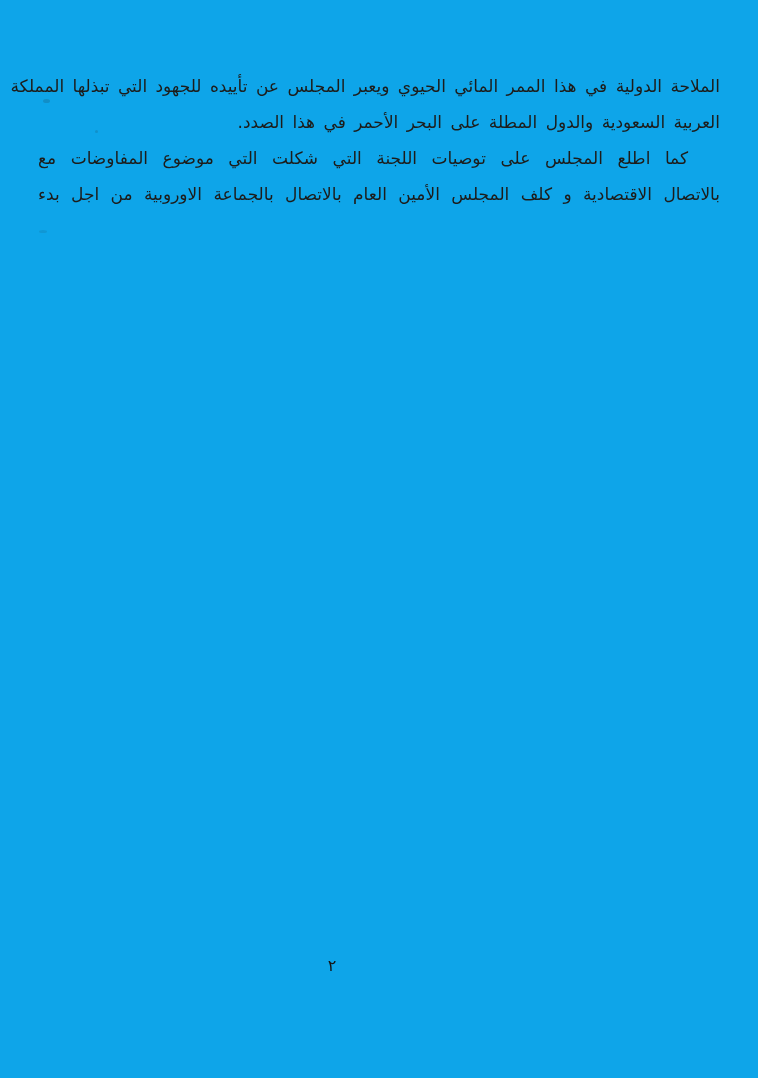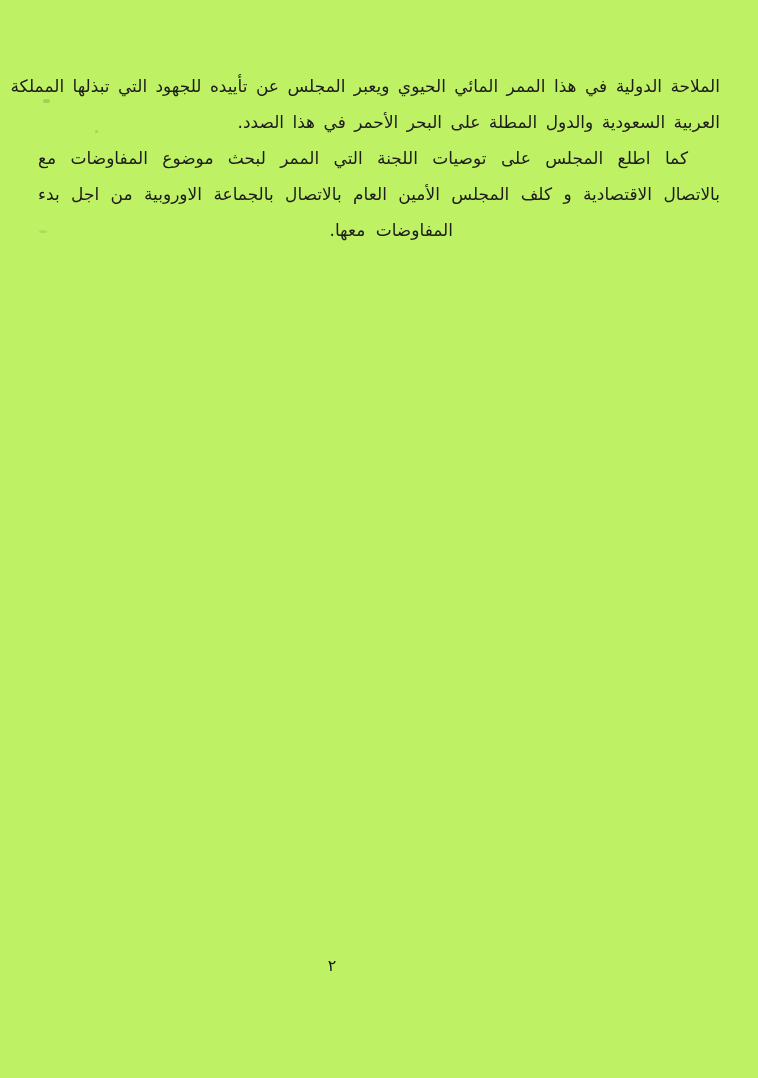--- a/index.html
+++ b/index.html
@@ -10,21 +10,21 @@
   body {
     width: 758px;
     height: 1078px;
     position: relative;
     overflow: hidden;
     font-family: "DejaVu Sans", sans-serif;
   }
   .page {
     position: absolute;
     inset: 0;
-    background: #bef264;
+    background: #0ea5e9;
   }
   .textblock {
     position: absolute;
     top: 68px;
     left: 38px;
     right: 38px;
     direction: rtl;
     color: #1d1c1a;
     font-size: 17px;
     line-height: 36px;
@@ -72,23 +72,22 @@
 <body>
 
 <div class="page">
 
   <div class="textblock">
     <div class="paragraph">
       <div class="line">الملاحة الدولية في هذا الممر المائي الحيوي ويعبر المجلس عن تأييده للجهود التي تبذلها المملكة</div>
       <div class="line end-natural">العربية السعودية والدول المطلة على البحر الأحمر في هذا الصدد.</div>
     </div>
     <div class="paragraph">
-      <div class="line indent-first">كما اطلع المجلس على توصيات اللجنة التي الممر لبحث موضوع المفاوضات مع</div>
+      <div class="line indent-first">كما اطلع المجلس على توصيات اللجنة التي شكلت التي موضوع المفاوضات مع</div>
       <div class="line">بالاتصال الاقتصادية و كلف المجلس الأمين العام بالاتصال بالجماعة الاوروبية من اجل بدء</div>
-      <div class="line closing">المفاوضات معها.</div>
     </div>
   </div>
 
   <div class="pagenum">٢</div>
 
   <div class="speck s1"></div>
   <div class="speck s2"></div>
   <div class="speck s3"></div>
 
 </div>

